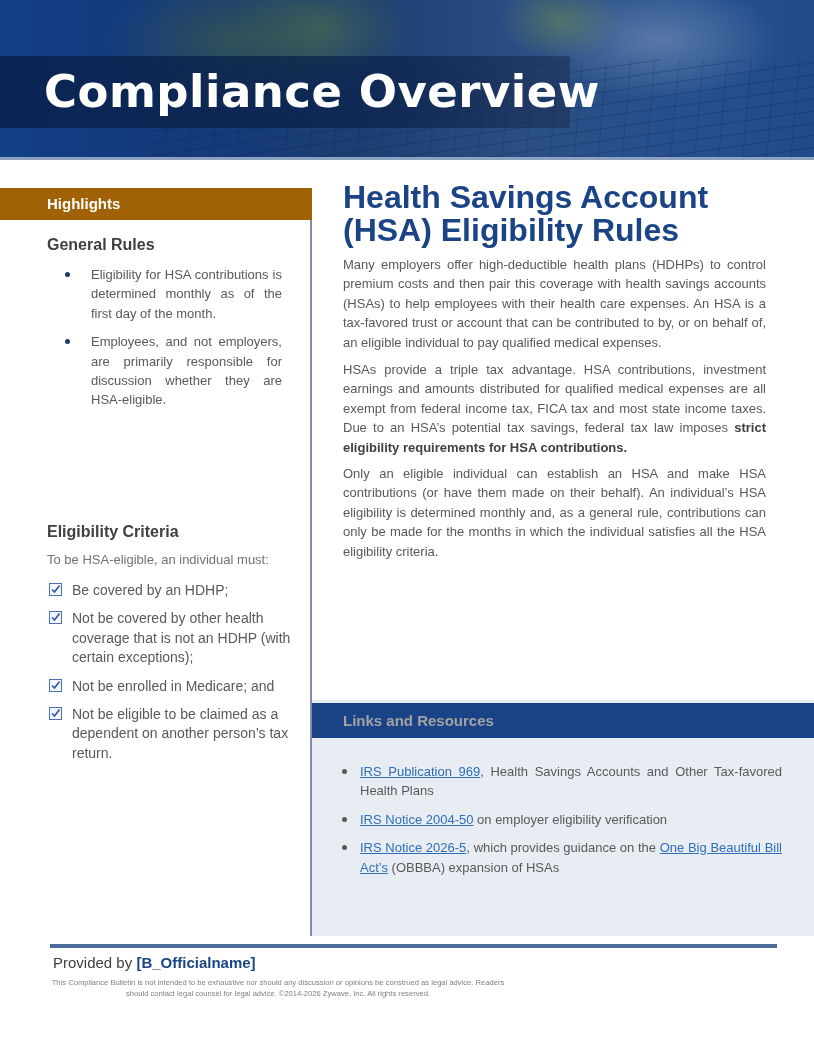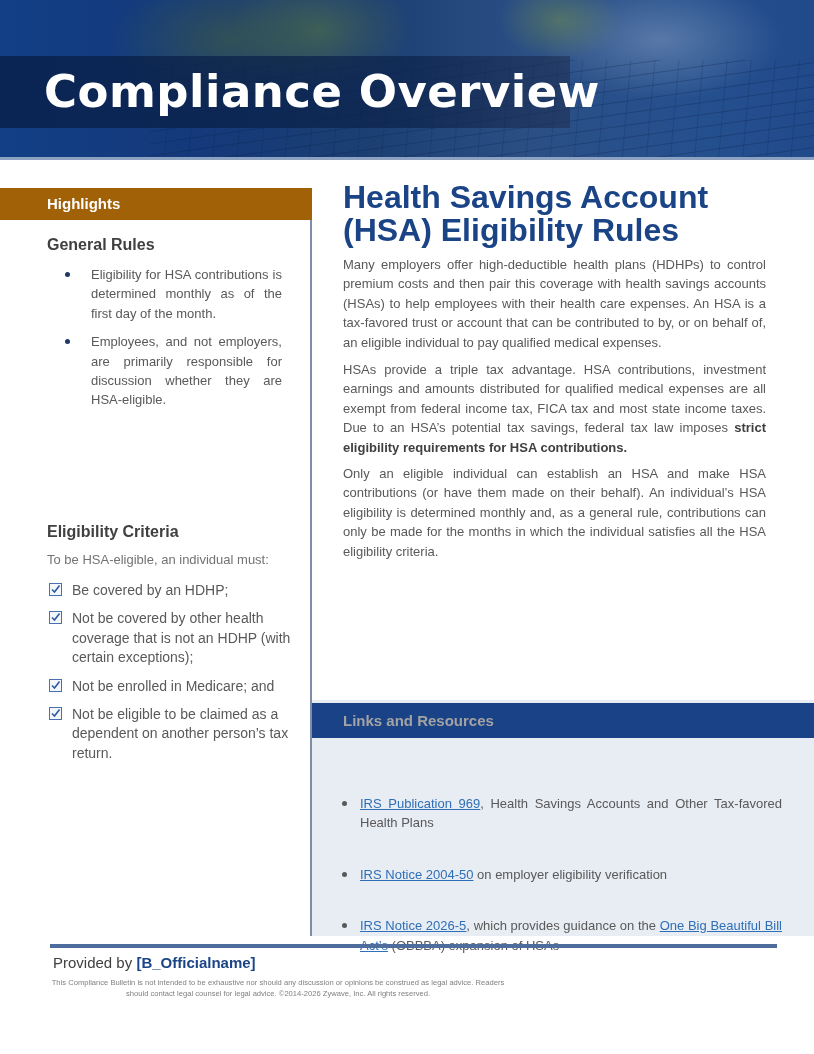--- a/index.html
+++ b/index.html
@@ -71,21 +71,21 @@
   }
   .para b { color: #404040; }
 
   
   .links-panel { position: absolute; left: 312px; top: 700px; width: 502px; height: 236px; background: #e8ecf3; }
   .links-left-rule { position: absolute; left: 310px; top: 700px; width: 2px; height: 236px; background: #7d8ea8; }
   .links-header { position: absolute; left: 312px; top: 703px; width: 502px; height: 35px; background: #1a4287; }
   .links-header-label { position: absolute; left: 31px; top: 9px; font-size: 15px; font-weight: bold; color: #a3a3a3; }
 
   .links-list { position: absolute; left: 340px; top: 762px; width: 442px; list-style: none; }
-  .link-item { position: relative; padding-left: 20px; font-size: 13px; line-height: 19.4px; color: #595959; text-align: justify; margin-bottom: 9px; margin-top: 32px; }
+  .link-item { position: relative; padding-left: 20px; font-size: 13px; line-height: 19.4px; color: #595959; text-align: justify; margin-bottom: 9px; }
   .link-bullet { position: absolute; left: 2px; top: 7px; width: 5px; height: 5px; border-radius: 50%; background: #595959; }
   .link { color: #2e6fb7; text-decoration: underline; cursor: pointer; }
 
   
   .footer-rule { position: absolute; left: 50px; top: 944px; width: 727px; height: 4px; background: #4f6d9c; }
   .provided { position: absolute; left: 53px; top: 954px; font-size: 15px; color: #404040; }
   .provided b { color: #1b4486; }
   .disclaimer { position: absolute; left: 48px; top: 977px; width: 460px; font-size: 7.6px; line-height: 11px; color: #7f7f7f; text-align: center; }
 </style>
 </head>

